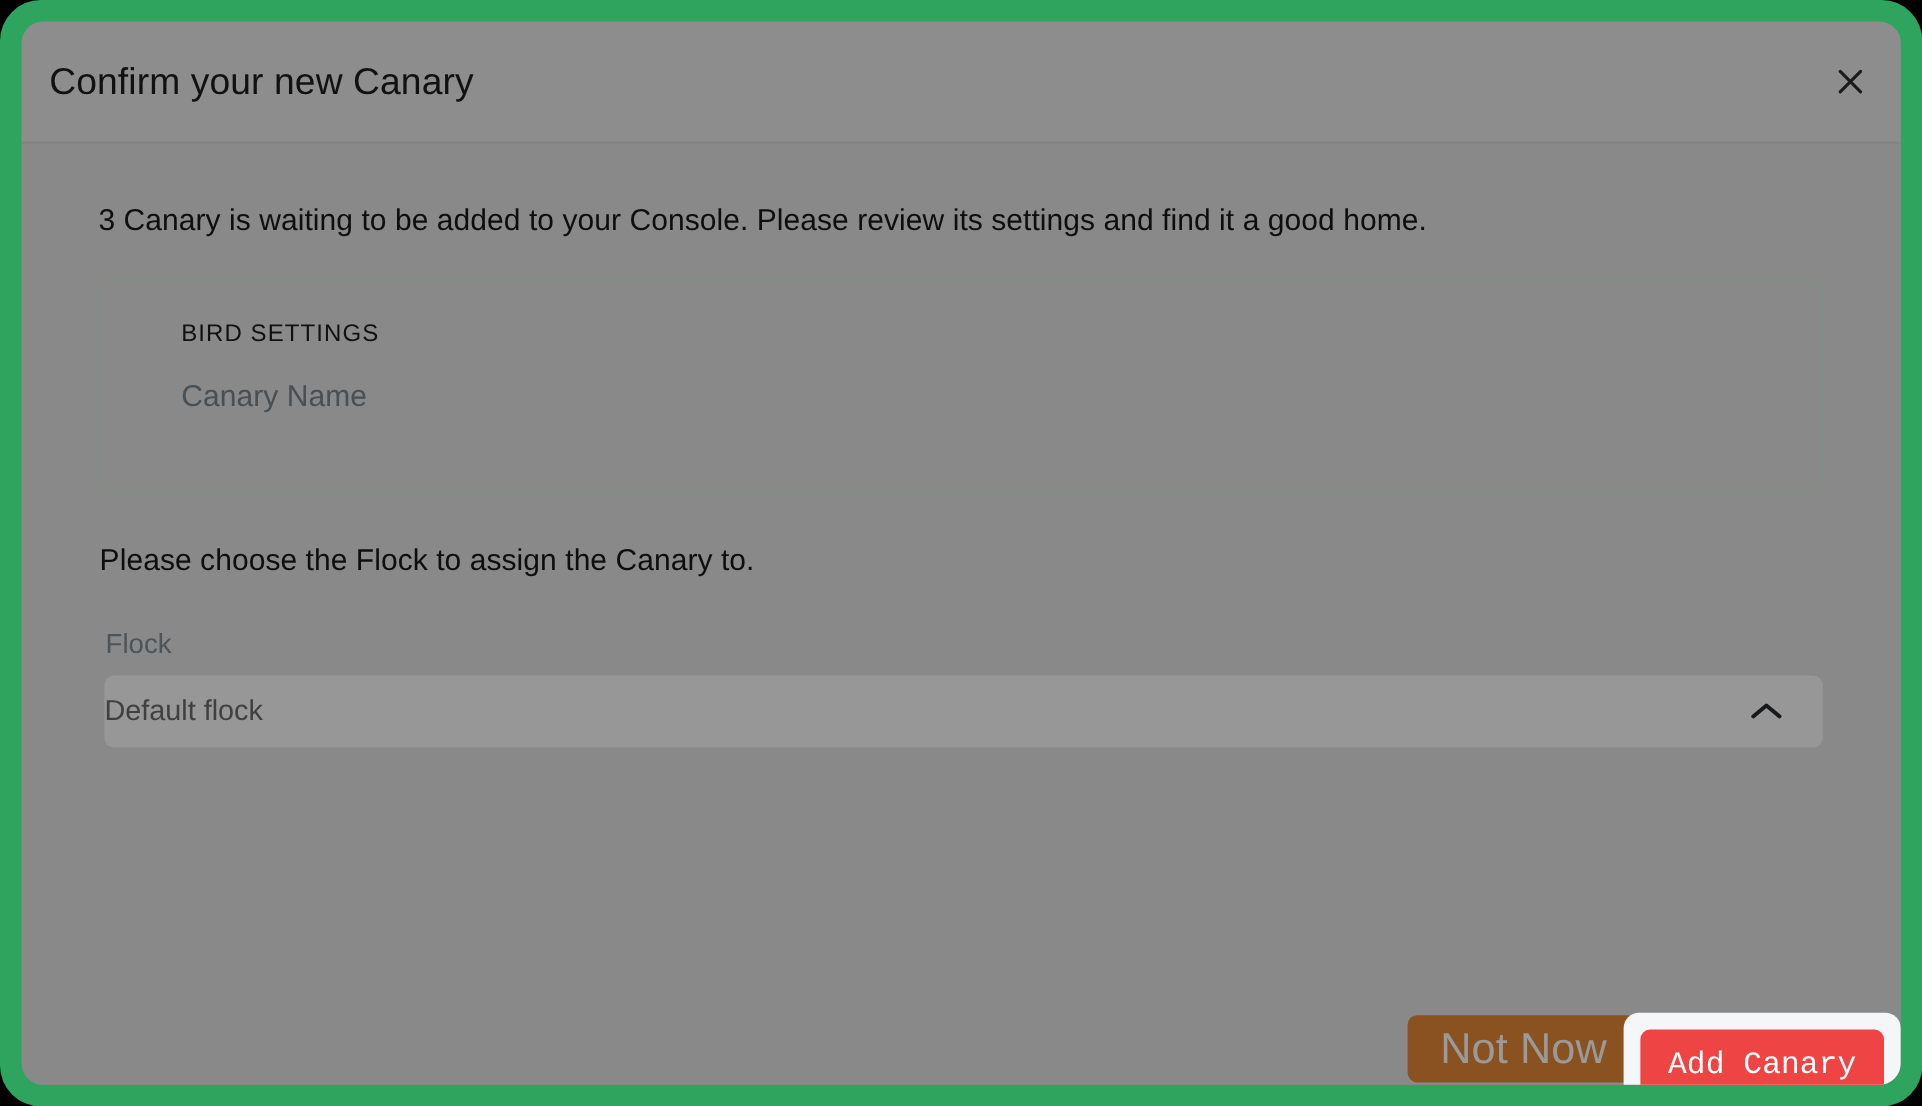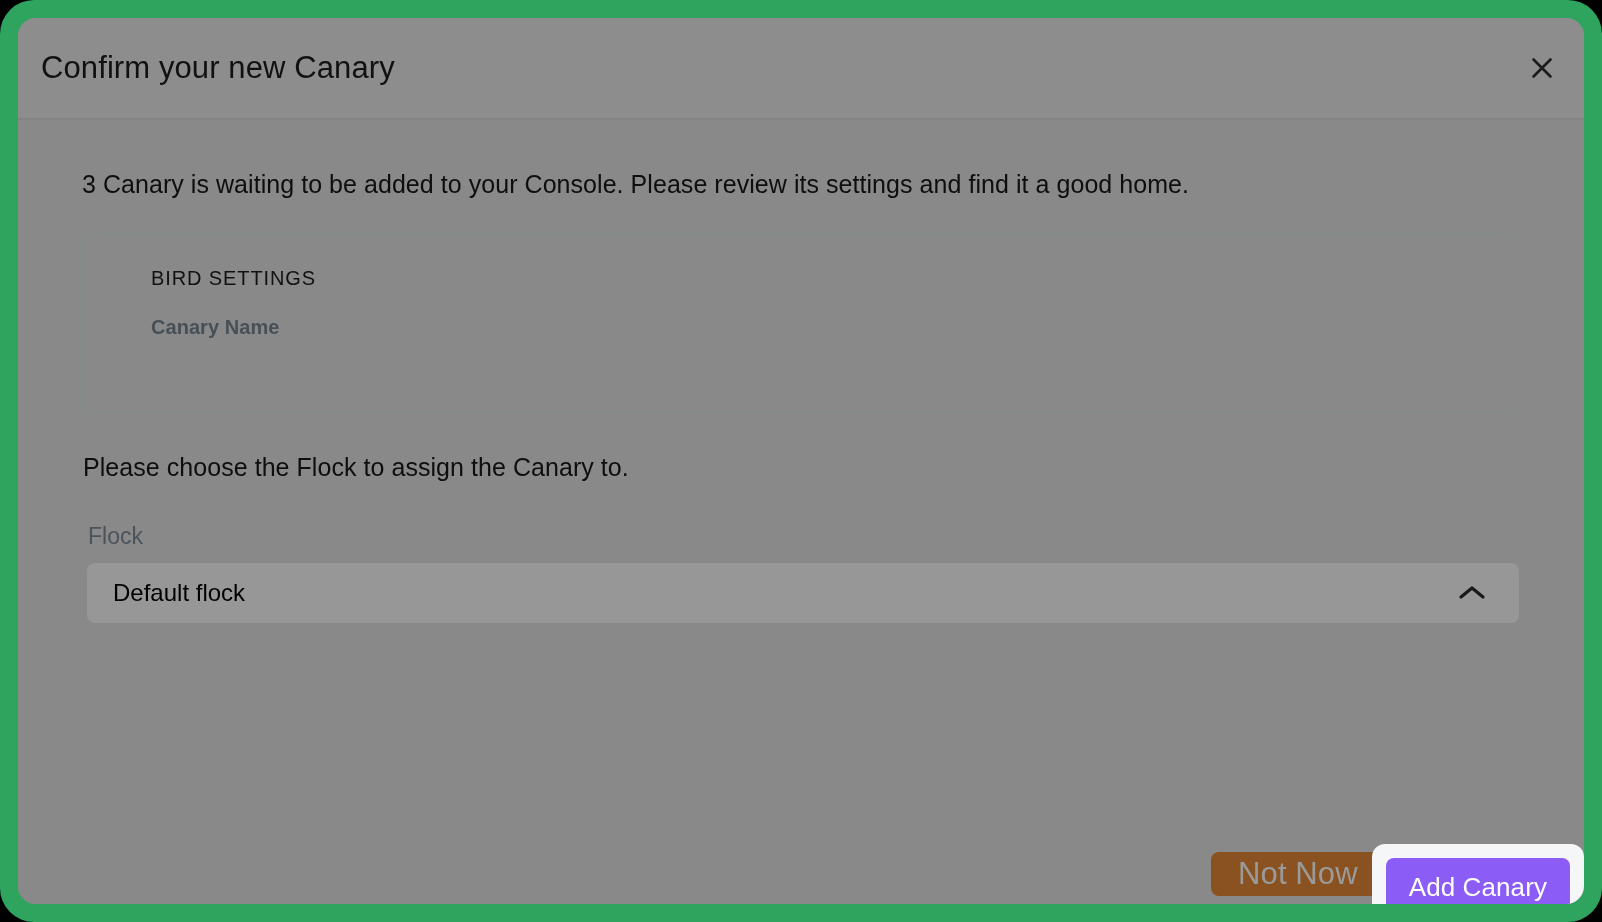--- a/index.html
+++ b/index.html
@@ -108,24 +108,23 @@
     margin: 0 0 26px 68px;
   }
   .settings-row {
     display: flex;
     align-items: baseline;
     margin: 0 0 0 68px;
     height: 57px;
   }
   .settings-label {
     flex: 0 0 650px;
-    font-size: 20px;
+    font-size: 25px;
     color: #474f57;
     letter-spacing: 0.05px;
-    font-weight: bold;
   }
   .settings-value {
     font-family: "DejaVu Sans Mono", "Liberation Mono", monospace;
     font-size: 23px;
     color: #1f6b2c;
     letter-spacing: 0.4px;
     white-space: pre;
   }
 
   
@@ -153,22 +152,21 @@
     height: 60px;
     background: #979797;
     border-radius: 8px;
     display: flex;
     align-items: center;
     cursor: pointer;
     margin-right: 1px;
   }
   #flock-select-value {
     font-size: 24px;
-    color: #000000;
-    margin-left: 26px;
+    color: #404040;
   }
   #flock-chevron {
     position: absolute;
     right: 32px;
     top: 50%;
     transform: translateY(-50%);
     color: #17191b;
     display: flex;
   }
   #flock-chevron svg { display: block; }
@@ -176,45 +174,45 @@
   
   #modal-footer {
     position: absolute;
     right: 0;
     bottom: 0;
     display: flex;
     align-items: center;
   }
   #not-now-button {
     font-family: "Liberation Sans", sans-serif;
-    font-size: 31px;
+    font-size: 36px;
     color: #9a9a9a;
     background: #8a5220;
     border: none;
     border-radius: 8px;
-    height: 44px;
+    height: 56px;
     padding: 0 27px;
     cursor: pointer;
     letter-spacing: 0.1px;
   }
   #add-canary-wrap {
     background: #f5f6f8;
     border-radius: 13px;
     padding: 14px;
     margin-left: -13px;
     margin-bottom: -24px;
     position: relative;
     z-index: 3;
   }
   #add-canary-button {
-    font-family: Liberation Sans, sans-serif;
+    font-family: Liberation Mono, monospace;
     display: block;
     font-size: 26px;
     color: #ffffff;
-    background: #8b5cf6;
+    background: #ef4444;
     border: none;
     border-radius: 8px;
     height: 56px;
     padding: 14px 23px;
     cursor: pointer;
     letter-spacing: 0.1px;
   }
 </style>
 </head>
 <body>

